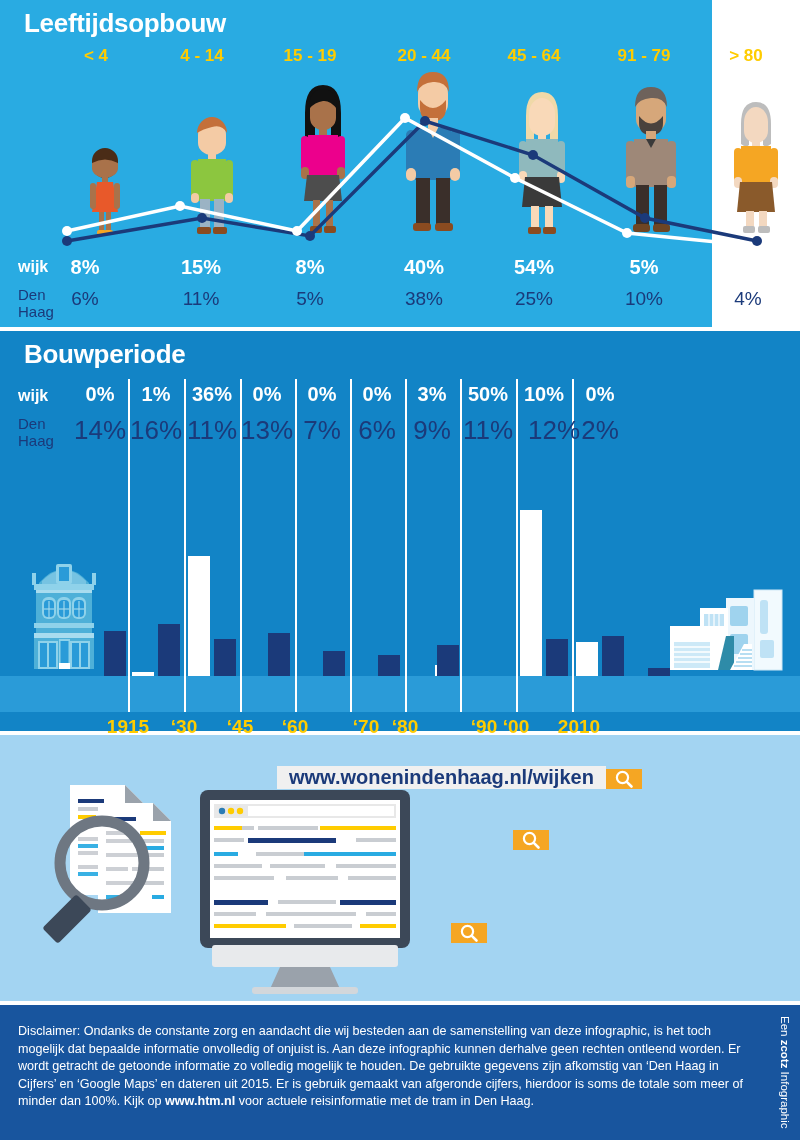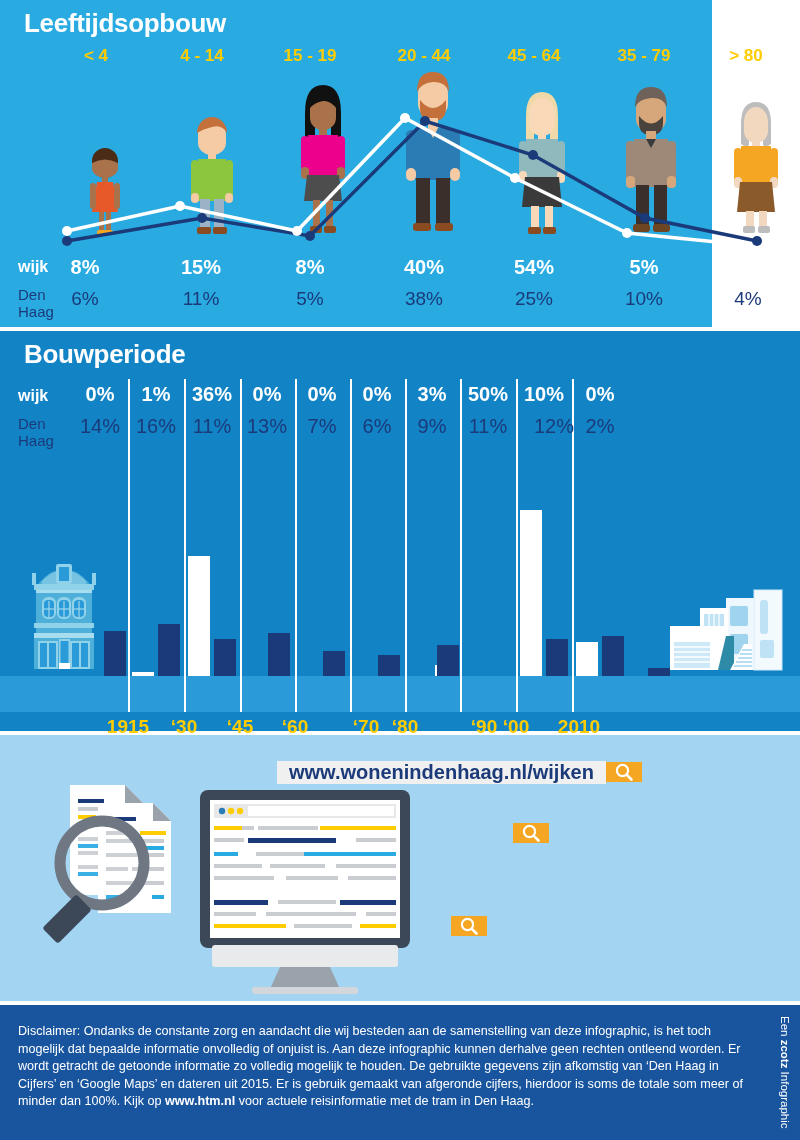--- a/index.html
+++ b/index.html
@@ -73,39 +73,39 @@
   .build-lbl-dh {
     position:absolute; left:18px; top:84px; color:#1B3A7A;
     font-size:15px; line-height:17px;
   }
   .bp-wijk {
     position:absolute; top:52px; text-align:center;
     color:#ffffff; font-weight:bold; font-size:20px;
   }
   .bp-dh {
     position:absolute; top:84px; text-align:center;
-    color:#1B3A7A; font-size:20px;
+    color:#1B3A7A; font-size:26px;
   }
   .bar { position:absolute; bottom:55px; }
   .bar-w { background:#ffffff; }
   .bar-d { background:#1B3A7A; }
 
   .year-axis { position:absolute; left:0; top:381px; width:800px; height:45px; }
   .year-lbl {
     position:absolute; top:4px; text-align:center;
     color:#FFCC00; font-weight:bold; font-size:19px;
   }
 
   
   .sec-links {
     position:absolute; left:0; top:735px; width:800px; height:266px;
     background:#A3D4F2;
   }
   .url-box {
-    position:absolute; height:34px; display:flex; align-items:center;
+    position:absolute; height:34px; display:flex; align-items:flex-end;
   }
   .url-text {
     background:#F0F0F0; color:#1B3A7A; font-weight:bold; font-size:20px;
     display:flex; align-items:center; padding:0 12px; white-space:nowrap;
   }
   .url-btn {
     background:#F5A623; width:36px; display:flex;
     align-items:center; justify-content:center;
   }
 
@@ -135,21 +135,21 @@
 
   <div class="sec-age">
     <div class="sec-title" id="age-title">Leeftijdsopbouw</div>
 
     <div class="age-headers">
       <div class="age-hd" style="left:40px">&lt; 4</div>
       <div class="age-hd" style="left:146px">4 - 14</div>
       <div class="age-hd" style="left:254px">15 - 19</div>
       <div class="age-hd" style="left:368px">20 - 44</div>
       <div class="age-hd" style="left:478px">45 - 64</div>
-      <div class="age-hd" style="left:588px">35 - 79</div>
+      <div class="age-hd" style="left:588px">91 - 79</div>
       <div class="age-hd" style="left:690px">&gt; 80</div>
     </div>
 
     <div class="age-people">
 
       <svg class="person" style="left:78px; bottom:10px;" width="54" height="90" viewBox="0 0 54 90">
         <ellipse cx="27" cy="16" rx="13" ry="14" fill="#4A2C17"></ellipse>
         <path d="M14 16 a13 14 0 0 1 26 0 v4 a13 10 0 0 1 -26 0 z" fill="#A9724A"></path>
         <path d="M14 13 a13 13 0 0 1 26 0 v2 q-13 -7 -26 0 z" fill="#4A2C17"></path>
         <rect x="24" y="28" width="6" height="6" fill="#A9724A"></rect>

